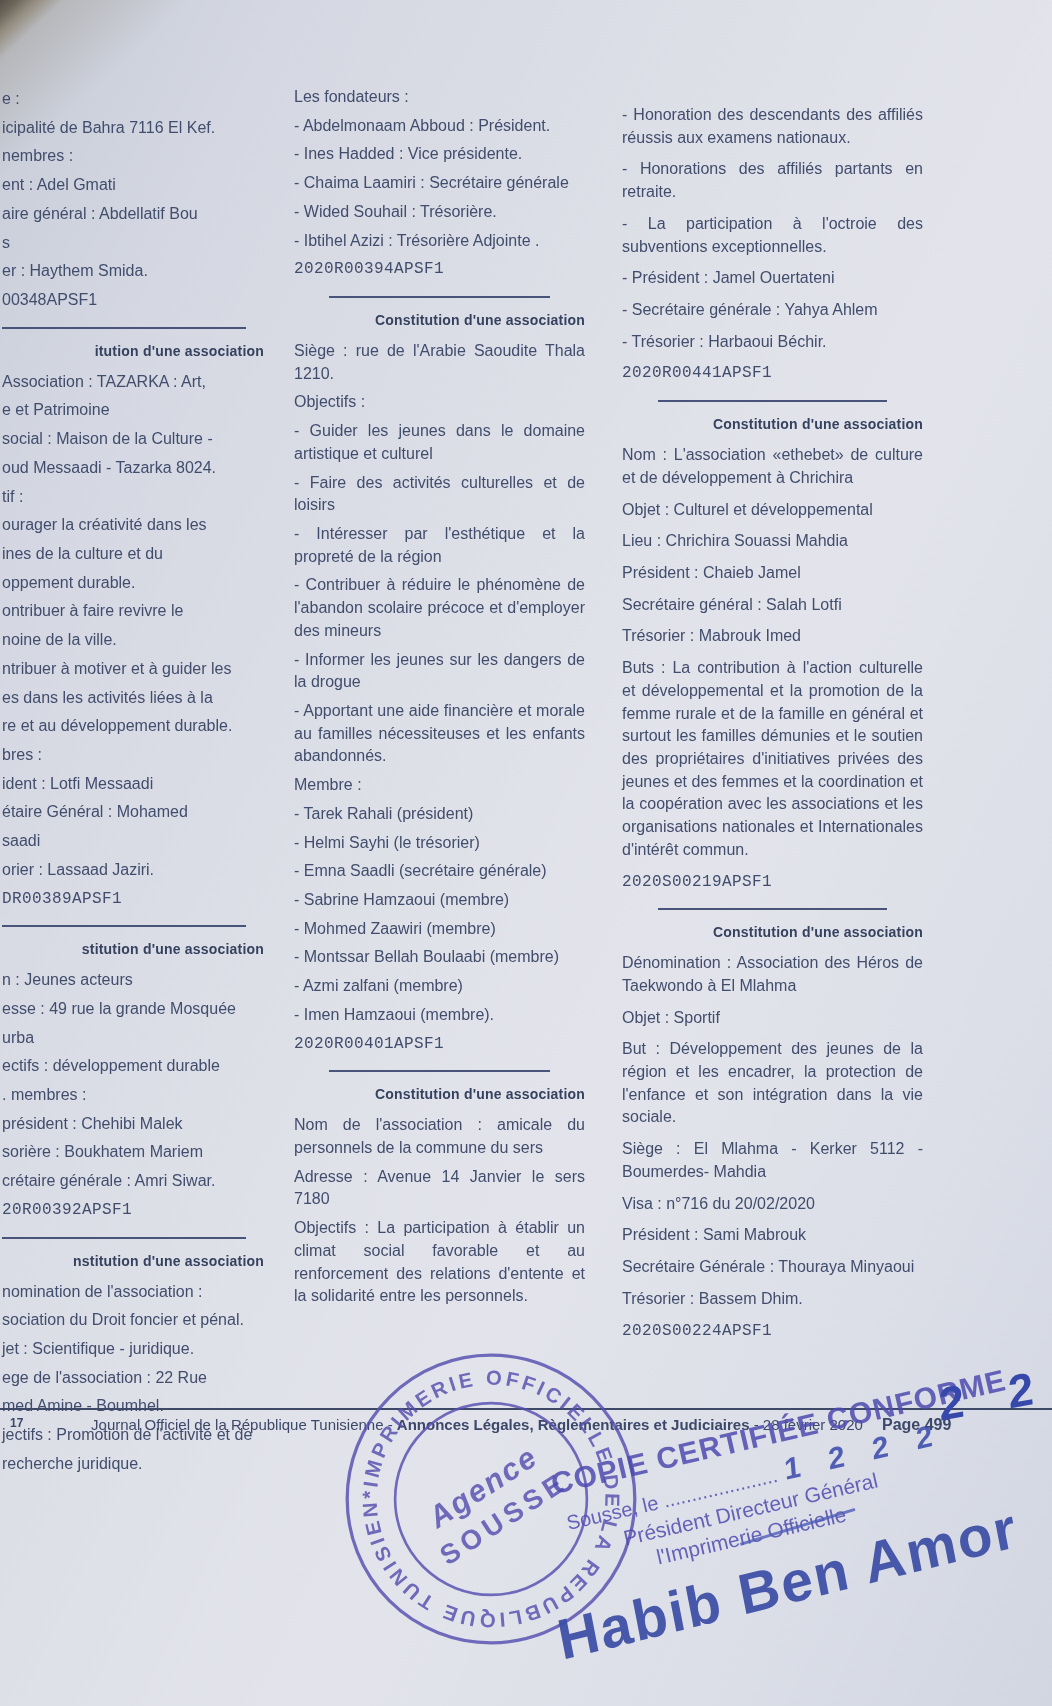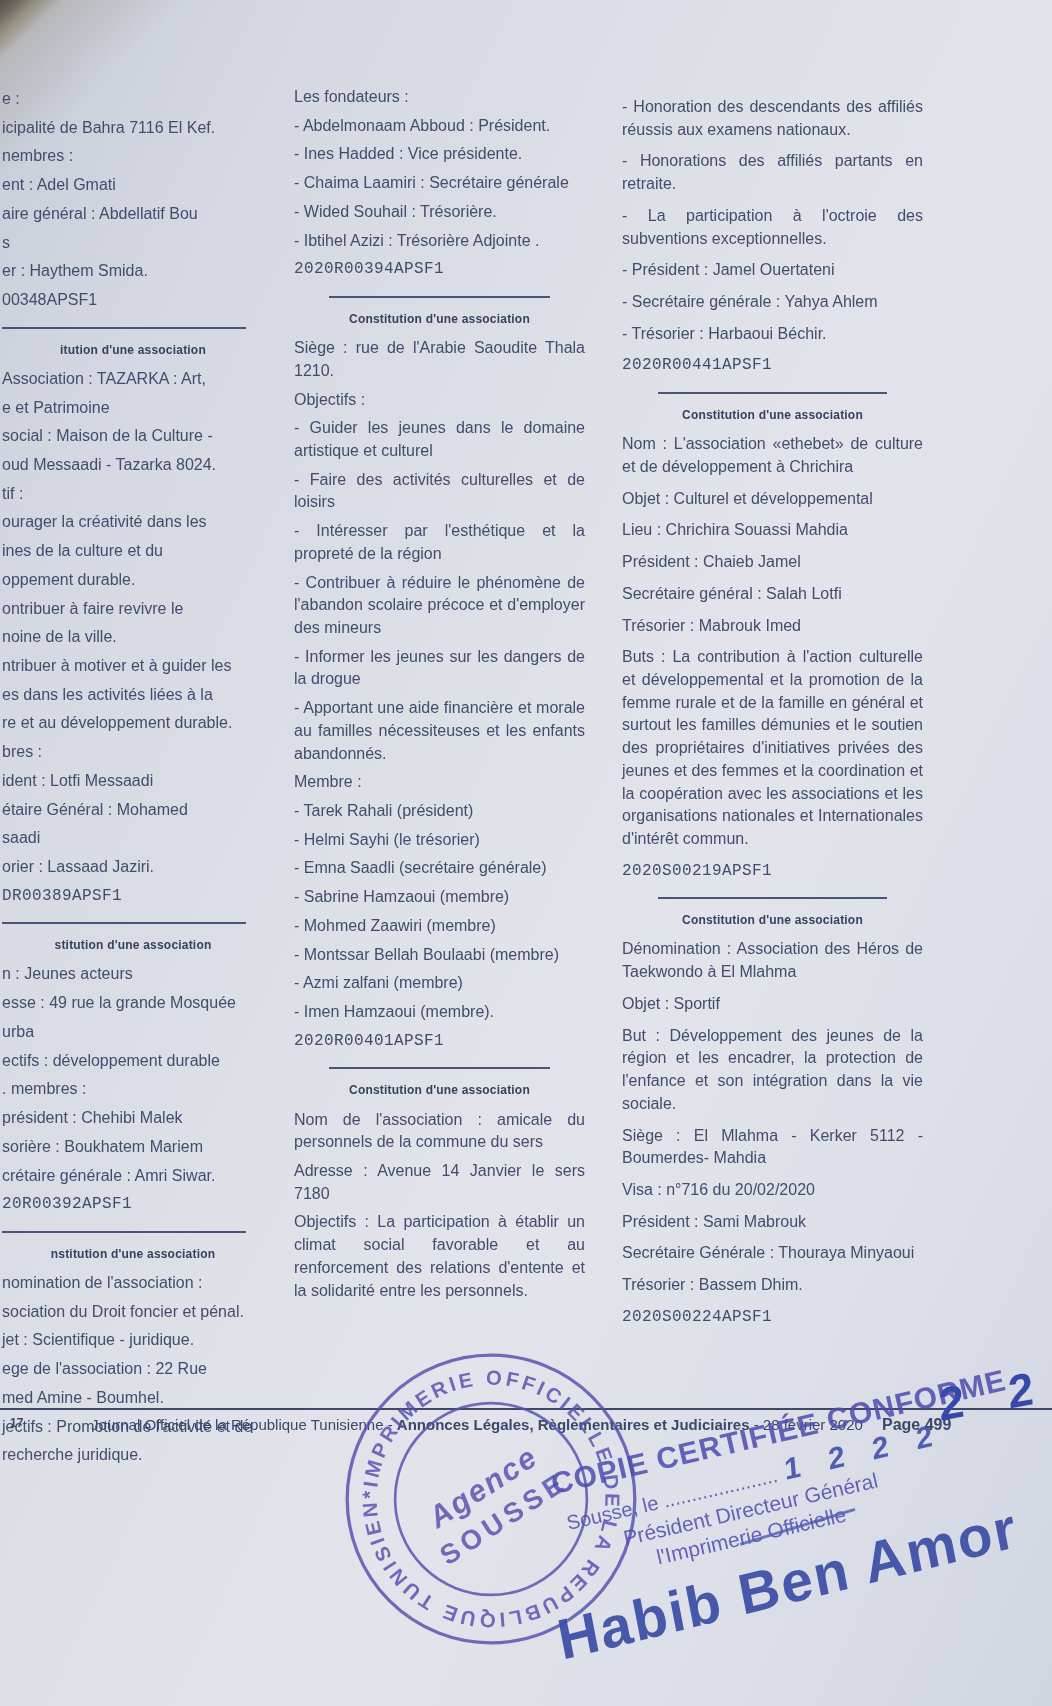--- a/index.html
+++ b/index.html
@@ -10,25 +10,25 @@
     color:#414d6d;
   }
   .corner-shadow {
     position:absolute; top:0; left:0; width:210px; height:230px;
     background: linear-gradient(137deg, #55504a 0%, #6e675c 4%, #948d80 8%, rgba(148,141,128,0.35) 14%, rgba(148,141,128,0) 42%);
     pointer-events:none;
   }
   .col { position:absolute; font-size:16px; line-height:1.42; }
   .col-left   { left:2px;   top:88px; width:262px; }
   .col-middle { left:294px; top:86px; width:291px; text-align:justify; }
-  .col-right  { left:622px; top:96px; width:301px; text-align:justify; }
+  .col-right  { left:622px; top:104px; width:301px; text-align:justify; }
   .frag { margin:0 0 6px 0; white-space:nowrap; }
   .para { margin:0 0 6px 0; }
   .col-right .para { margin-bottom:9px; }
-  .heading { font-weight:bold; color:#35425f; font-size:12px; margin:2px 0 9px 0; text-align:center; letter-spacing:.2px; }
+  .heading { font-weight:bold; color:#35425f; font-size:14px; margin:2px 0 9px 0; text-align:right; letter-spacing:.2px; }
   .divider { border-top:2.5px solid #49547a; width:76%; margin:15px auto 13px auto; }
   .col-left .divider { width:93%; margin-left:0; }
   .code { letter-spacing:.4px;font-family:Liberation Mono, monospace; }
 
   .footer-rule { position:absolute; top:1408px; left:0; width:1052px; border-top:2px solid #3e4967; }
   .footer { position:absolute; top:1416px; left:0; width:1052px; display:flex; align-items:flex-start; font-size:15px; color:#3c486a; }
   .f-issue { margin-left:10px; width:62px; font-weight:bold; font-size:12px; }
   .f-center { flex:1; text-align:center; }
   .f-page { width:170px; font-weight:bold; font-size:16px; }
 

